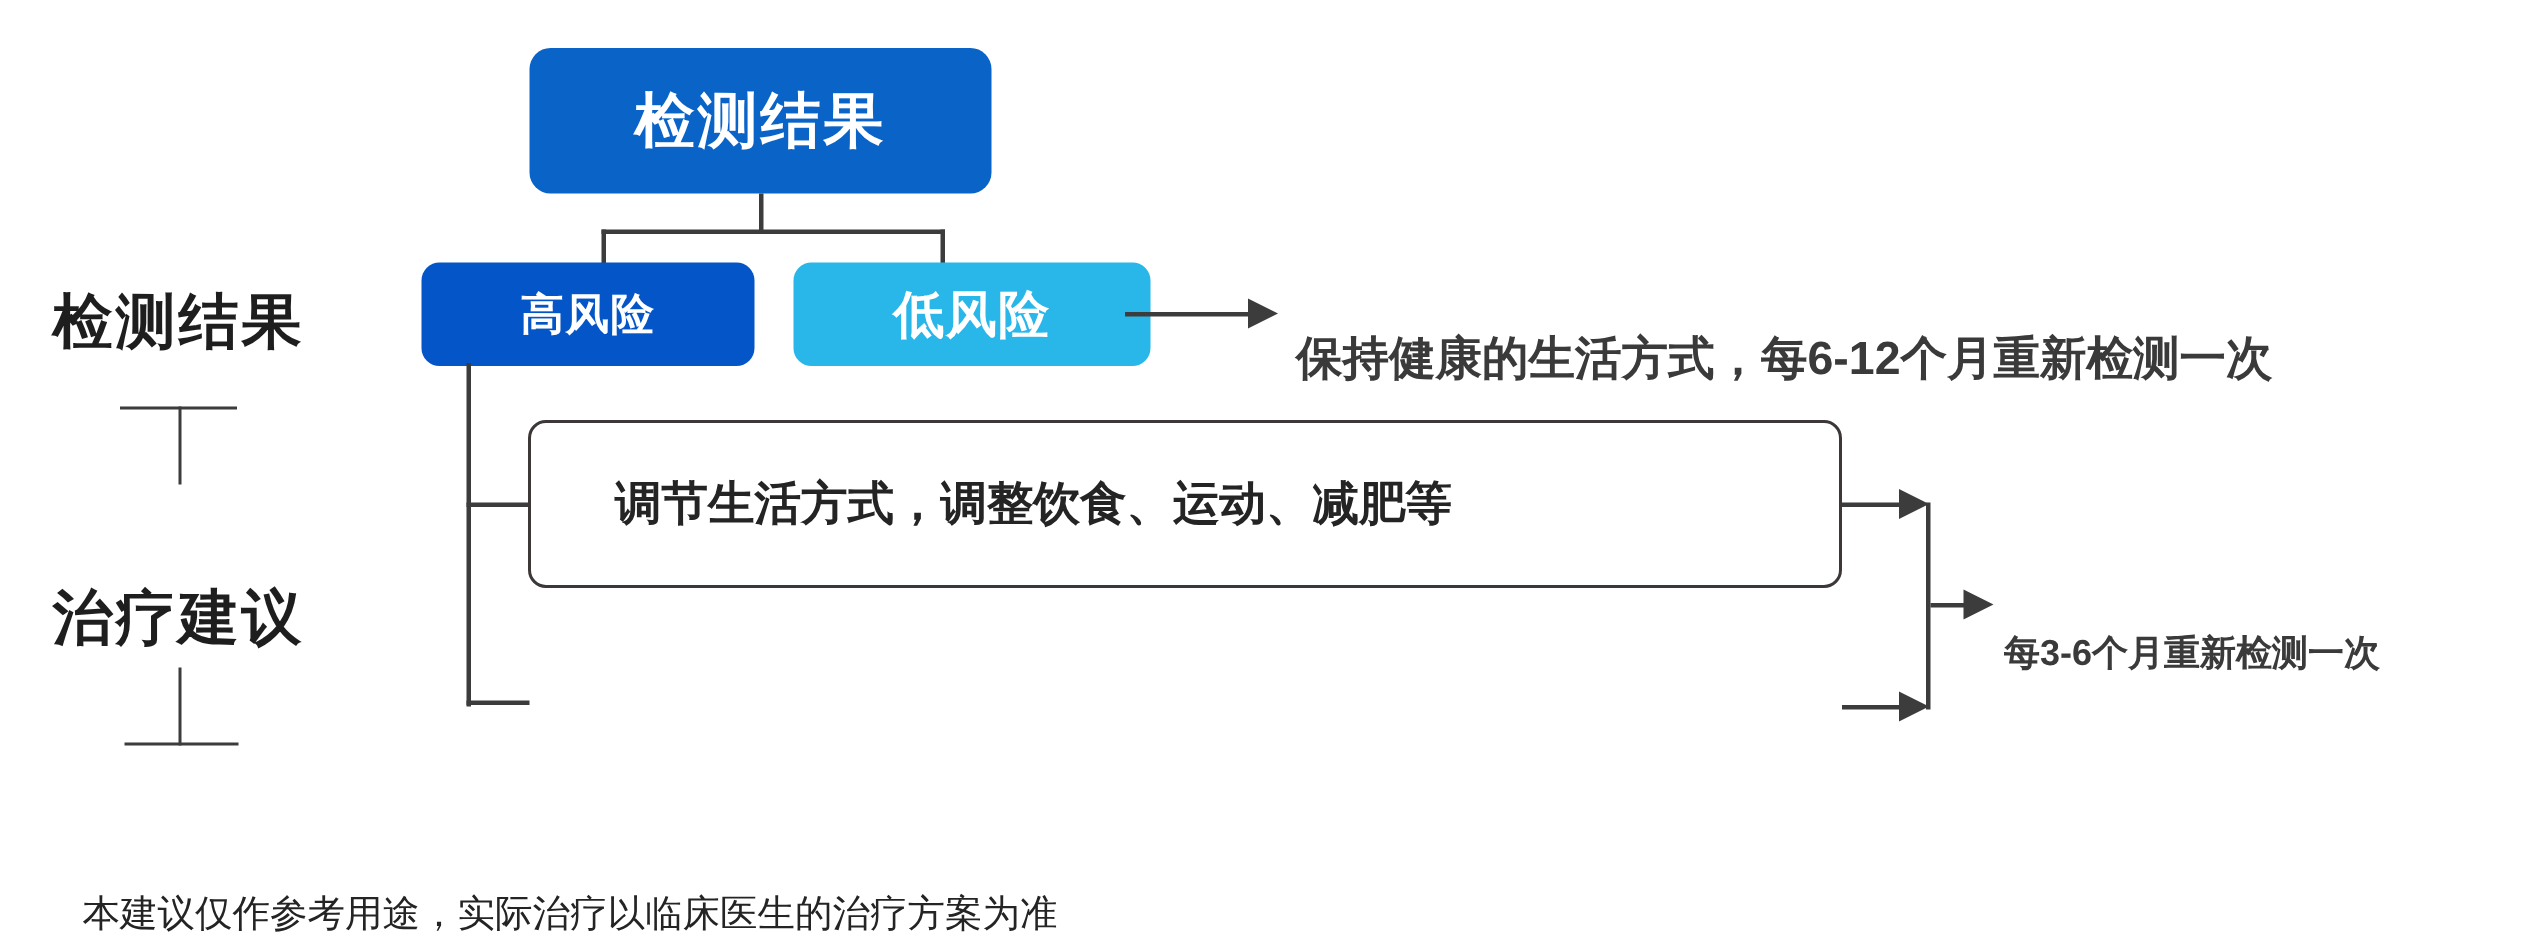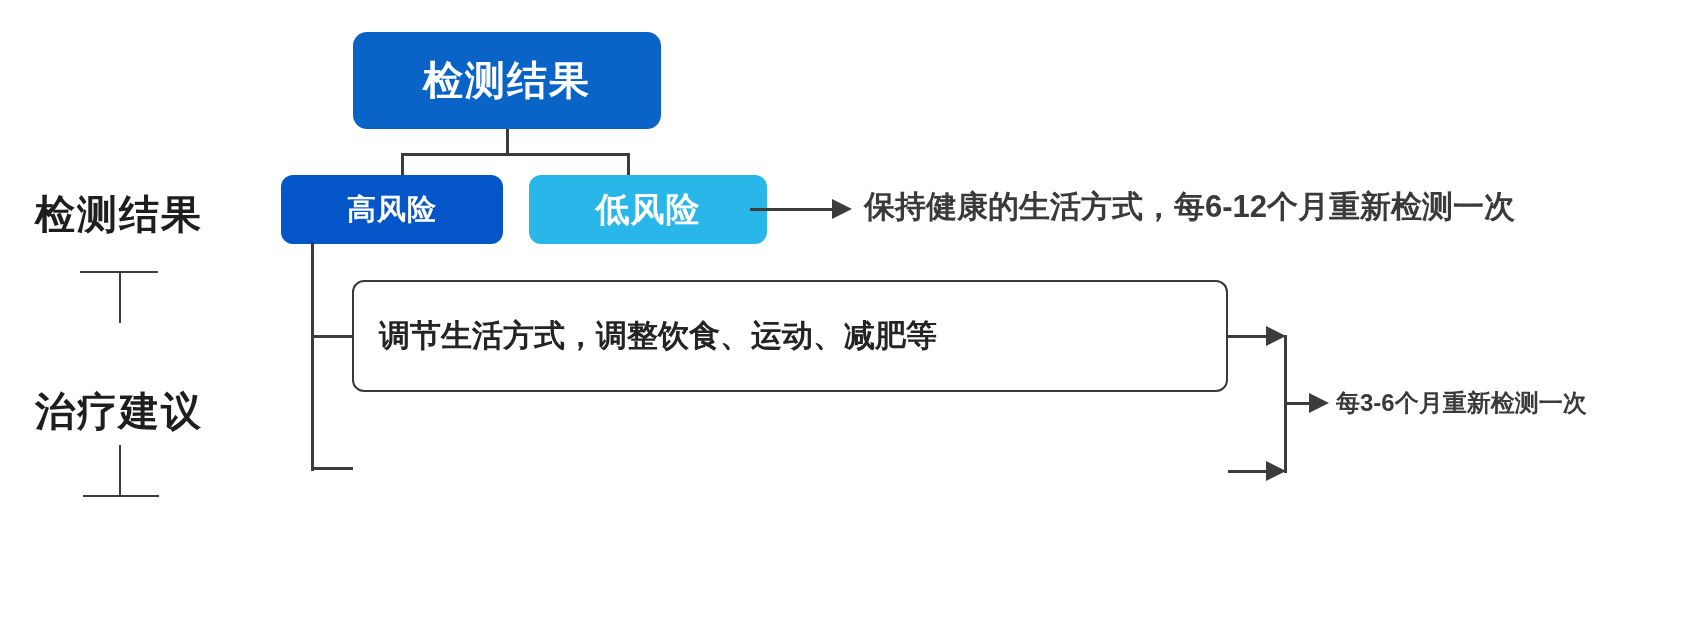--- a/index.html
+++ b/index.html
@@ -41,27 +41,28 @@
   }
   .left-label {
     position: absolute; left: 35px;
     font-size: 40px; font-weight: 700; color: #1E1E1E;
     letter-spacing: 2px; white-space: nowrap;
   }
   .tbox {
     position: absolute; box-sizing: border-box;
     left: 352px; width: 876px;
     background: #ffffff; border: 2.5px solid #3D3838; border-radius: 12px;
-    display: flex; align-items: center; padding-left: 25px;
+    display: flex; align-items: center; padding-left: 56px;
     font-size: 31px; font-weight: 700; color: var(--c-ink, #242424);
     white-space: nowrap;
   }
   .note {
     position: absolute; font-weight: 700; color: #3A3A3A;
     white-space: nowrap;
+    margin-top: 32px;
   }
   .note.low-note { left: 864px; top: 186px; font-size: 31px; }
   .note.followup { left: 1336px; top: 387px; font-size: 24px; }
   .disclaimer {
     position: absolute; left: 55px; top: 592px;
     font-size: 25px; font-weight: 500; color: #242424; white-space: nowrap;
   }
 </style>
 </head>
 <body>
@@ -99,14 +100,15 @@
 
   <div class="line" style="left:1228px; top:335px; width:40px; height:3px;"></div>
   <div class="arrowhead" style="left:1266px; top:326px;"></div>
   <div class="line" style="left:1228px; top:470px; width:40px; height:3px;"></div>
   <div class="arrowhead" style="left:1266px; top:461px;"></div>
   <div class="line" style="left:1284px; top:335px; width:3px; height:138px;"></div>
   <div class="line" style="left:1287px; top:402px; width:24px; height:3px;"></div>
   <div class="arrowhead" style="left:1309px; top:393px;"></div>
   <div class="note followup">每3-6个月重新检测一次</div>
 
+  <div class="disclaimer">本建议仅作参考用途，实际治疗以临床医生的治疗方案为准</div>
 
 </div>
 
 </body></html>

